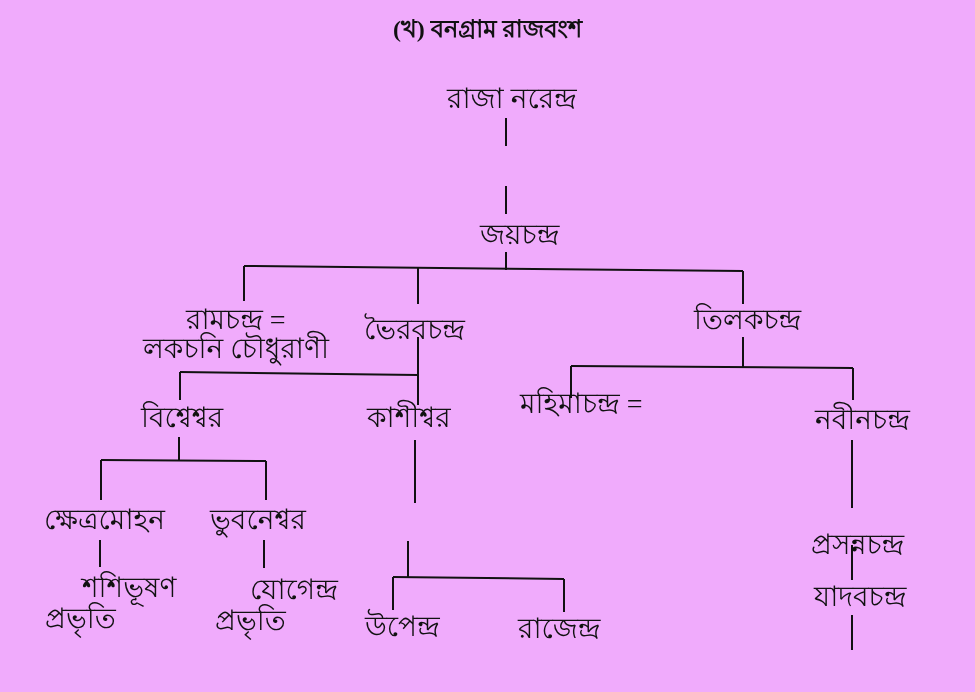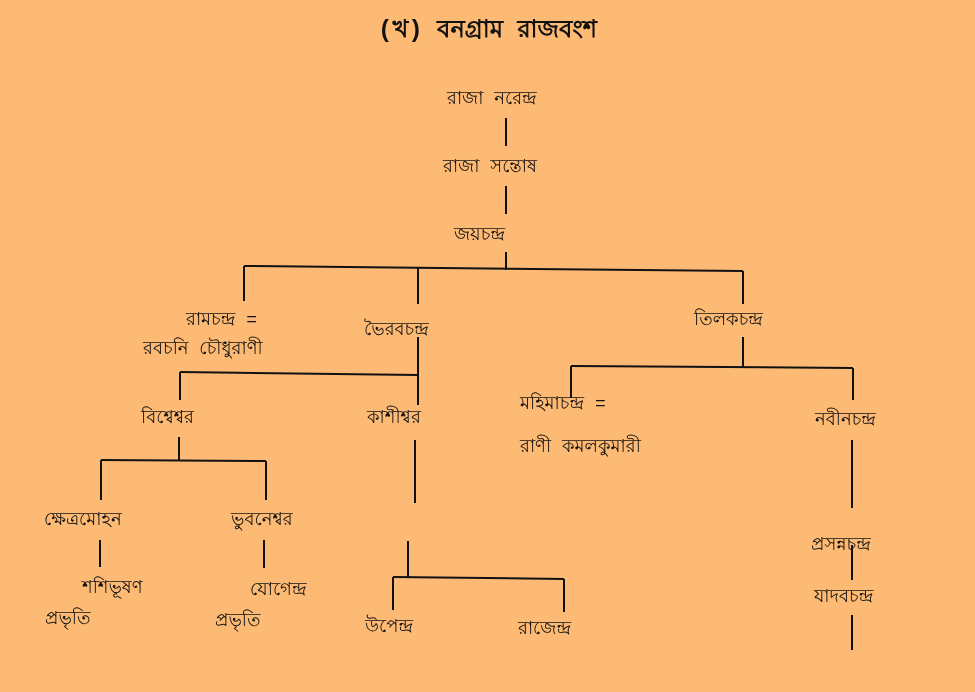--- a/index.html
+++ b/index.html
@@ -1,35 +1,35 @@
 <!DOCTYPE html>
 <html><head>
 <meta charset="utf-8">
 <style>
   html, body { margin: 0; padding: 0; background: #ffffff; }
   #canvas {
     position: relative;
     width: 975px;
     height: 692px;
-    background: #fdba74;
+    background: #f0abfc;
     overflow: hidden;
-    font-family: Liberation Mono, monospace;
+    font-family: Liberation Serif, serif;
     color: #111111;
   }
   .title {
     position: absolute;
     left: 0; width: 975px;
     top: 10px;
     text-align: center;
     font-size: 24px;
     font-weight: bold;
   }
   .node {
     position: absolute;
-    font-size: 18px;
+    font-size: 28px;
     line-height: 26px;
     white-space: nowrap;
     color: #111111;
   }
   svg.lines { position: absolute; left: 0; top: 0; }
   svg.lines line { stroke: #111111; stroke-width: 2; }
 </style>
 </head>
 <body>
 
@@ -73,36 +73,34 @@
     <line x1="393" y1="577" x2="564" y2="579"></line>
     <line x1="393" y1="577" x2="393" y2="610"></line>
     <line x1="564" y1="579" x2="564" y2="612"></line>
 
     <line x1="852" y1="440" x2="852" y2="508"></line>
     <line x1="852" y1="545" x2="852" y2="580"></line>
     <line x1="852" y1="615" x2="852" y2="650"></line>
   </svg>
 
   <div class="node" style="left:447px; top:86px;">রাজা নরেন্দ্র</div>
-  <div class="node" style="left:443px; top:154px;">রাজা সন্তোষ</div>
-  <div class="node" style="left:454px; top:222px;text-align:right;">জয়চন্দ্র</div>
+  <div class="node" style="left:480px; top:222px;text-align:right;">জয়চন্দ্র</div>
 
   <div class="node" style="left:186px; top:307px;">রামচন্দ্র =</div>
-  <div class="node" style="left:143px; top:336px;">রবচনি চৌধুরাণী</div>
+  <div class="node" style="left:143px; top:336px;">লকচনি চৌধুরাণী</div>
   <div class="node" style="left:364px; top:317px;">ভৈরবচন্দ্র</div>
   <div class="node" style="left:694px; top:307px;">তিলকচন্দ্র</div>
 
   <div class="node" style="left:141px; top:405px;">বিশ্বেশ্বর</div>
   <div class="node" style="left:367px; top:405px;">কাশীশ্বর</div>
   <div class="node" style="left:520px; top:391px;">মহিমাচন্দ্র =</div>
-  <div class="node" style="left:520px; top:434px;">রাণী কমলকুমারী</div>
   <div class="node" style="left:815px; top:407px;">নবীনচন্দ্র</div>
 
   <div class="node" style="left:44px; top:507px;">ক্ষেত্রমোহন</div>
-  <div class="node" style="left:231px; top:507px;">ভুবনেশ্বর</div>
+  <div class="node" style="left:210px; top:507px;">ভুবনেশ্বর</div>
   <div class="node" style="left:811px; top:512px;margin-top:20px;">প্রসন্নচন্দ্র</div>
 
   <div class="node" style="left:45px; top:575px;margin-left:37px;">শশিভূষণ</div>
   <div class="node" style="left:45px; top:606px;">প্রভৃতি</div>
   <div class="node" style="left:215px; top:577px;margin-left:35px;">যোগেন্দ্র</div>
   <div class="node" style="left:215px; top:608px;">প্রভৃতি</div>
   <div class="node" style="left:365px; top:614px;text-align:right;">উপেন্দ্র</div>
   <div class="node" style="left:518px; top:616px;">রাজেন্দ্র</div>
   <div class="node" style="left:814px; top:584px;">যাদবচন্দ্র</div>
 

